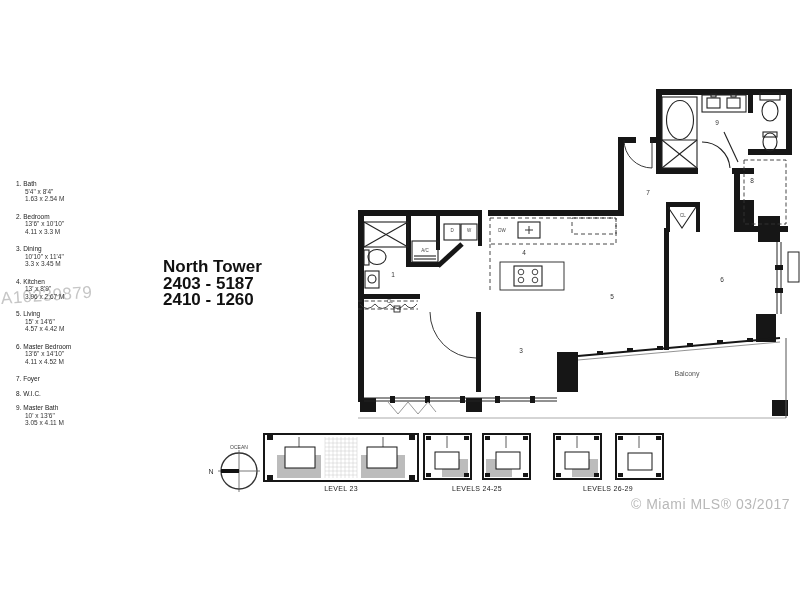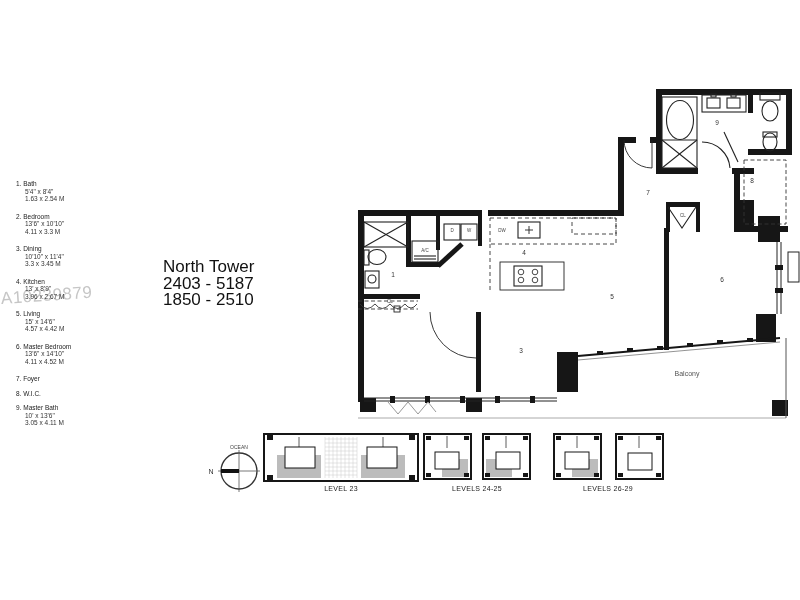--- a/index.html
+++ b/index.html
@@ -8,21 +8,21 @@
   
   .watermark{position:absolute;left:1px;top:289px;font-size:17px;letter-spacing:.5px;
              color:#c6c6c6;transform:rotate(-4deg);transform-origin:left center;}
   
   .legend{position:absolute;left:16px;top:180px;width:120px;font-size:6.5px;line-height:7.5px;color:#222;}
   .leg-item{margin-bottom:10px;}
   .leg-item.short{margin-bottom:7px;}
   .leg-dim{padding-left:9px;color:#333;}
   
   .title{position:absolute;left:163px;top:259px;font-size:17px;line-height:16.5px;
-         font-weight:normal;color:#111;}
+         font-weight:bold;color:#111;}
   
   .plan{position:absolute;left:350px;top:60px;width:450px;height:375px;}
   .plan svg{position:absolute;left:0;top:0;}
   .rl{position:absolute;transform:translate(-50%,-50%);font-size:6.5px;color:#333;white-space:nowrap;}
   .rl.tiny{font-size:4.5px;color:#444;}
   .rl.balc{font-size:7px;color:#555;}
   
   .kp{position:absolute;}
   .kp-label{position:absolute;transform:translateX(-50%);font-size:7px;letter-spacing:.3px;
             color:#222;white-space:nowrap;}
@@ -76,21 +76,21 @@
     <div class="leg-item">
       <div><span>9.</span> <span>Master Bath</span></div>
       <div class="leg-dim">10' x 13'6"</div>
       <div class="leg-dim">3.05 x 4.11 M</div>
     </div>
   </div>
 
   <div class="title">
     <div>North Tower</div>
     <div>2403 - 5187</div>
-    <div>1850 - 2510</div>
+    <div>2410 - 1260</div>
   </div>
 
   <div class="plan">
     <svg width="450" height="375" viewBox="0 0 450 375">
 
       <g fill="#161616">
         <rect x="8" y="150" width="124" height="6"></rect>
         <rect x="138" y="150" width="136" height="6"></rect>
         <rect x="8" y="150" width="6" height="192"></rect>
         <rect x="268" y="78" width="6" height="78"></rect>
@@ -322,14 +322,15 @@
       <g fill="#161616">
           <rect x="3" y="3" width="5" height="4"></rect>
           <rect x="41" y="3" width="5" height="4"></rect>
       <rect x="3" y="40" width="5" height="4"></rect>
           <rect x="41" y="40" width="5" height="4"></rect>
         </g>
     </svg>
   </div>
   <span class="kp-label" style="left:608px;top:485px">LEVELS 26-29</span>
 
+  <div class="copyright">© Miami MLS® 03/2017</div>
 
 </div>
 
 </body></html>

